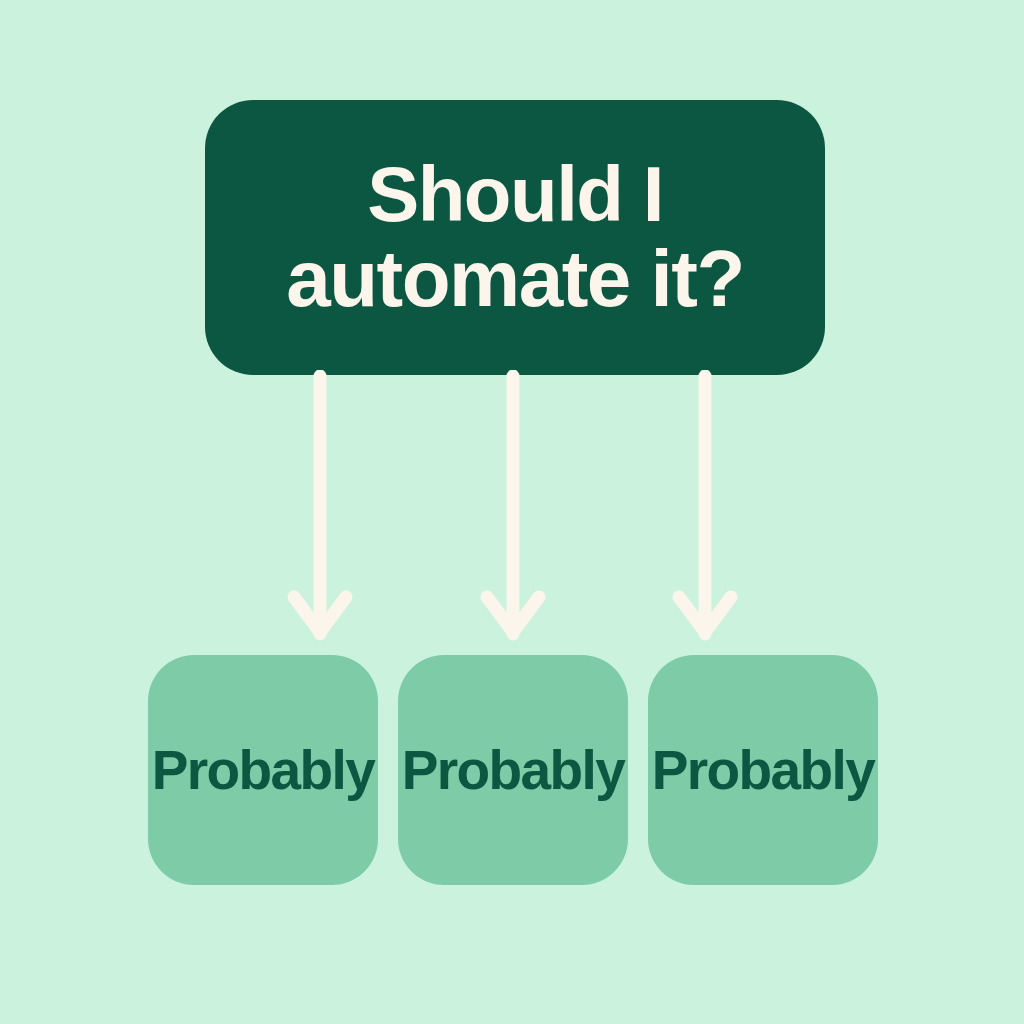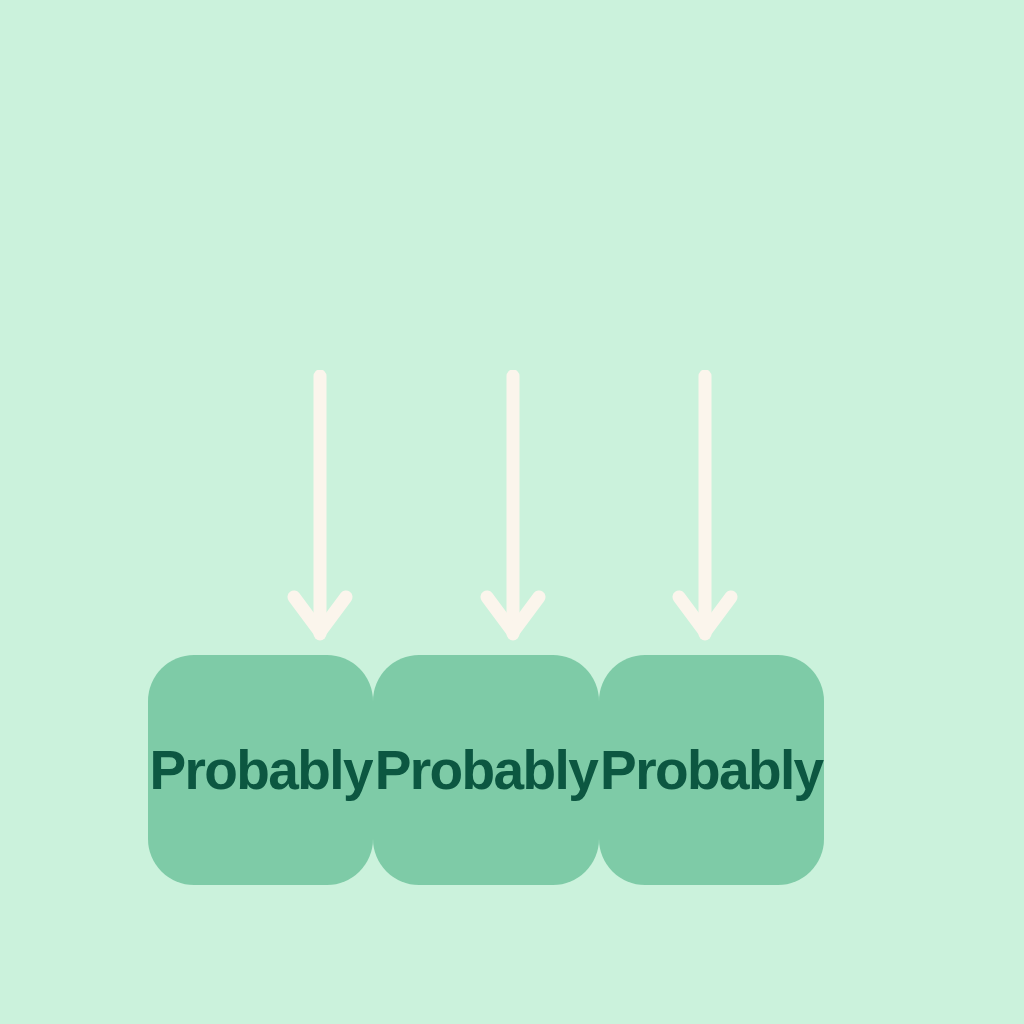--- a/index.html
+++ b/index.html
@@ -67,21 +67,21 @@
   }
   .connector-1 { left: 285px; }
   .connector-2 { left: 478px; }
   .connector-3 { left: 670px; }
 
   
   .answer-row {
     position: absolute;
     left: 148px;
     top: 655px;
-    width: 676px;
+    width: 730px;
     height: 230px;
     display: flex;
     justify-content: space-between;
   }
 
   .answer-node {
     width: 230px;
     height: 230px;
     background: #7ecba7;
     border-radius: 46px;
@@ -99,20 +99,24 @@
     letter-spacing: -1.6px;
     line-height: 1;
     white-space: nowrap;
   }
 </style>
 </head>
 <body>
 
 <div id="canvas">
 
+  <div class="question-node">
+    <div class="question-line question-line-1">Should I</div>
+    <div class="question-line question-line-2">automate it?</div>
+  </div>
 
   <div class="connector connector-1">
     <svg viewBox="0 0 70 275" xmlns="http://www.w3.org/2000/svg" aria-hidden="true">
       <line x1="35" y1="6" x2="35" y2="264" stroke="#fbf5ec" stroke-width="13" stroke-linecap="round"></line>
       <polyline points="9,227 35,262 61,227" fill="none" stroke="#fbf5ec" stroke-width="13" stroke-linecap="round" stroke-linejoin="round"></polyline>
     </svg>
   </div>
 
   <div class="connector connector-2">
     <svg viewBox="0 0 70 275" xmlns="http://www.w3.org/2000/svg" aria-hidden="true">

